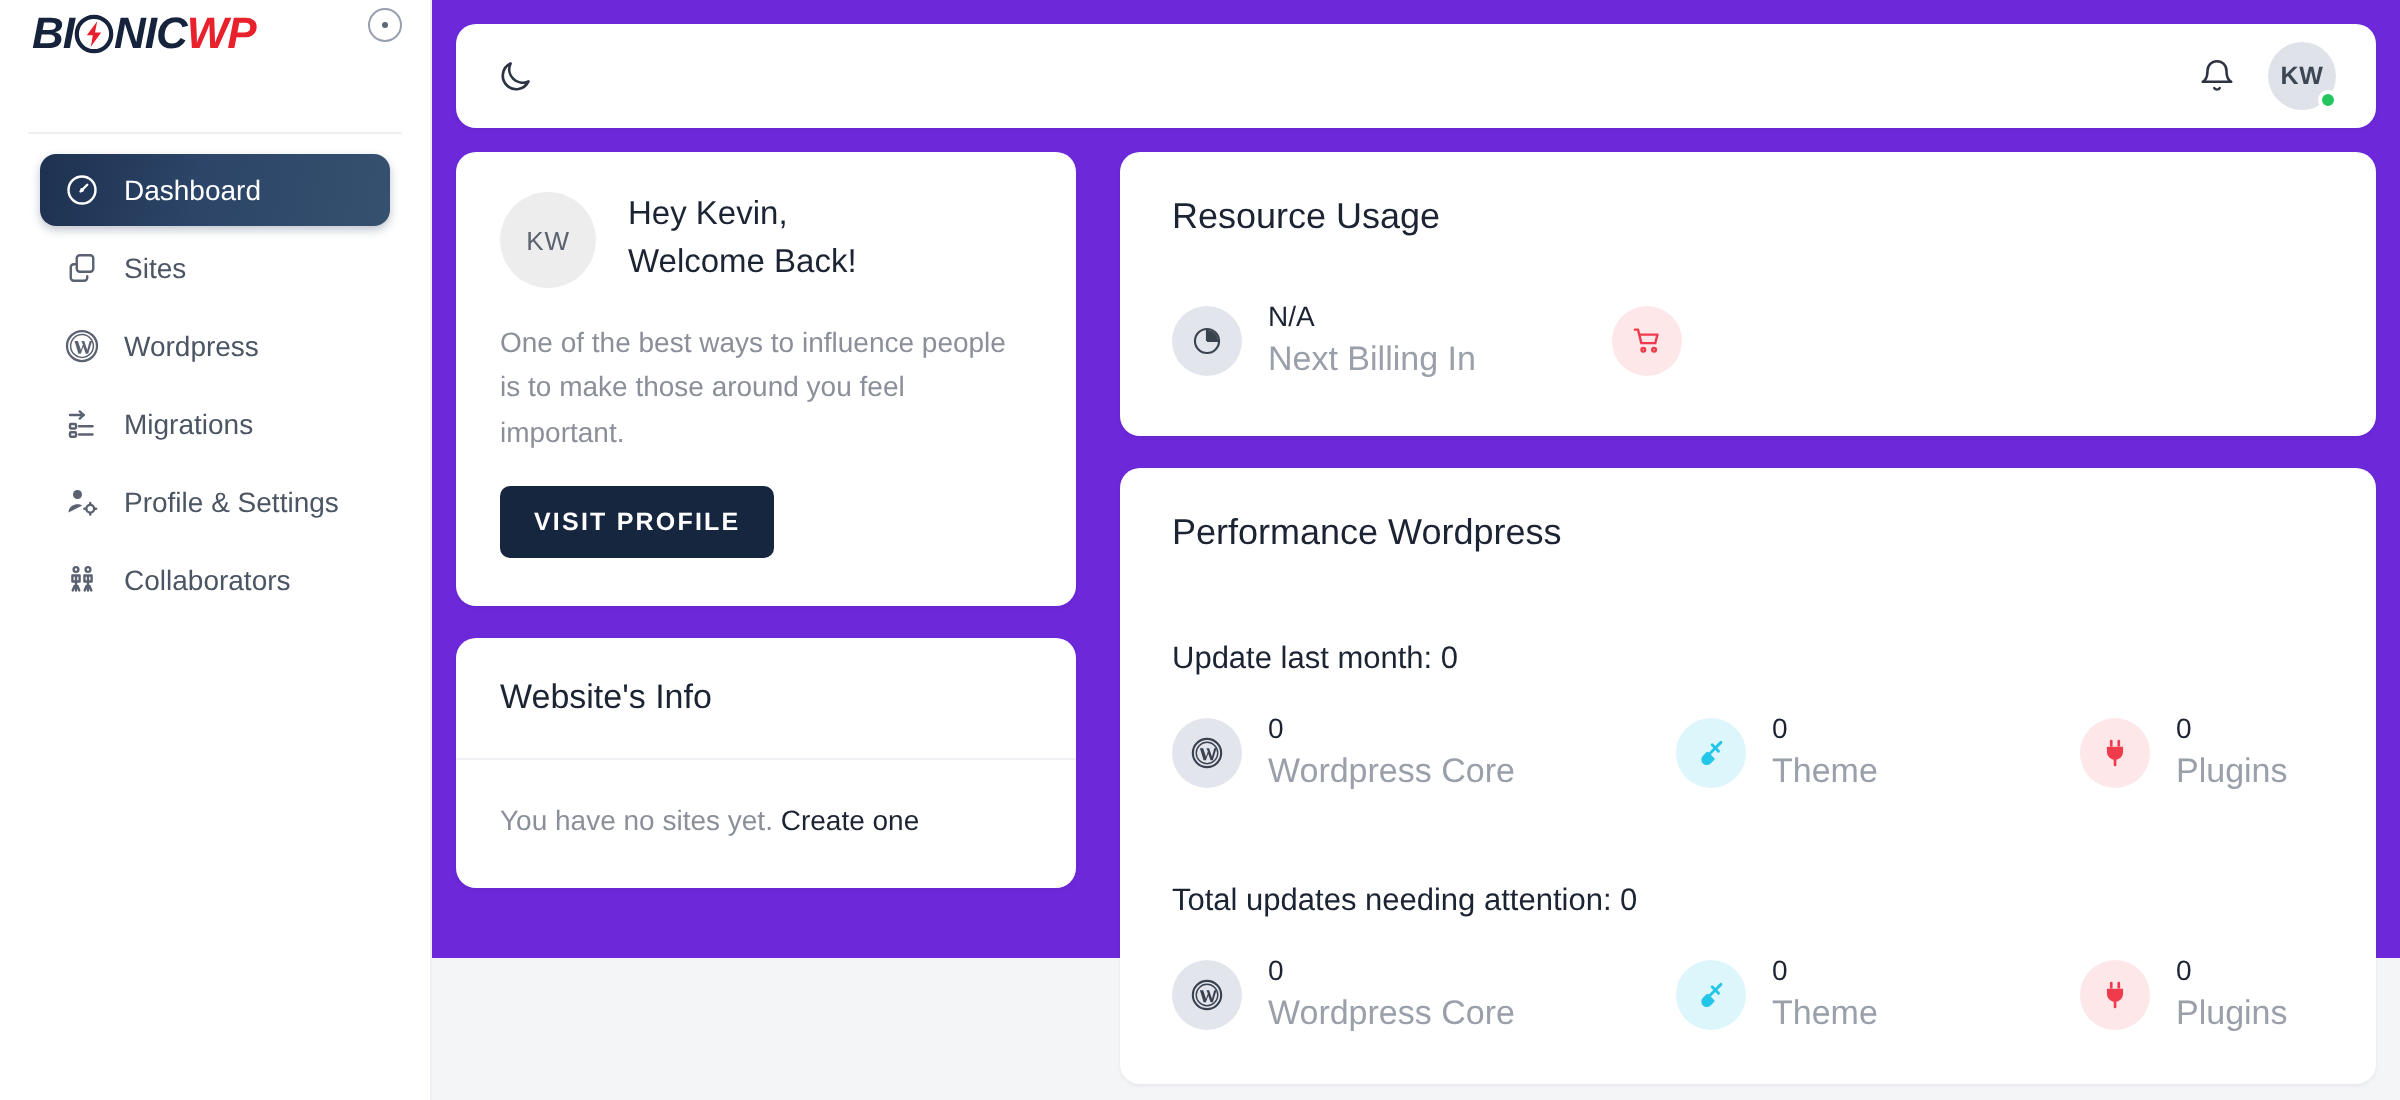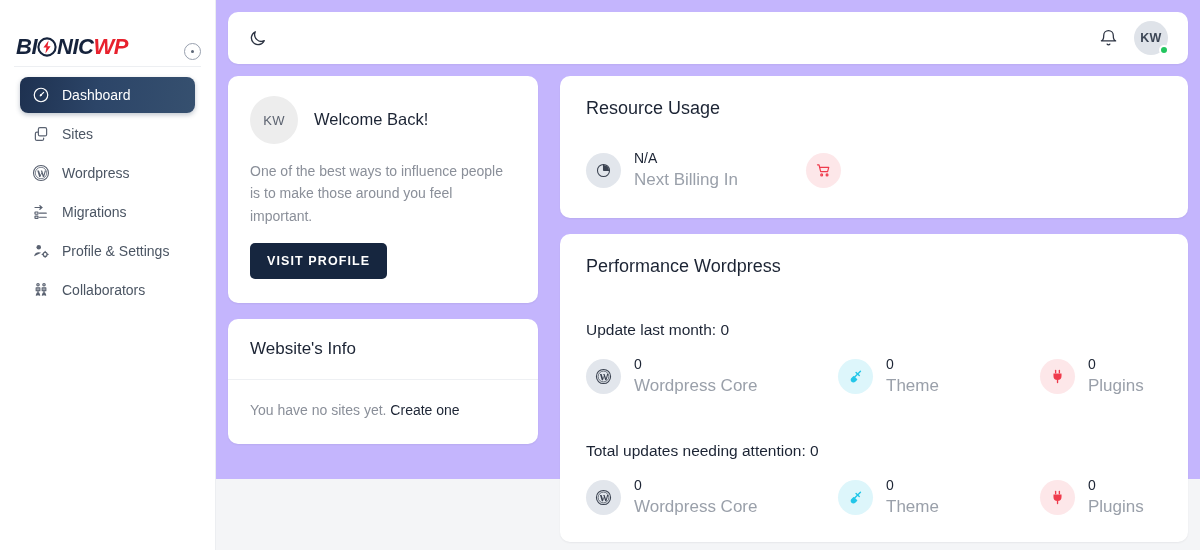--- a/index.html
+++ b/index.html
@@ -13,21 +13,21 @@
 
   
   .sidebar {
     width: 216px; min-width: 216px; height: 550px;
     background: #ffffff;
     display: flex; flex-direction: column;
     padding: 0;
     border-right: 1px solid #eceef1;
   }
   .brand-row {
-    height: 56px; display: flex; align-items: flex-end;
+    height: 56px; display: flex; align-items: flex-start;
     padding: 0 14px 0 16px; gap: 8px; margin-top: 4px;
   }
   .logo { display: flex; align-items: center; font-weight: 800; font-size: 22px;
           letter-spacing: -0.5px; font-style: italic; }
   .logo .dark { color: #16233c; }
   .logo .red  { color: #e8212d; }
   .logo .bolt-wrap {
     display: inline-flex; align-items: center; justify-content: center;
     width: 20px; height: 20px; position: relative; margin: 0 0px;
   }
@@ -51,21 +51,21 @@
   .nav-item.active {
     background: linear-gradient(100deg, #1e3150 0%, #2c4568 45%, #36506f 100%);
     color: #ffffff;
     box-shadow: 0 2px 5px rgba(30,49,80,.28);
   }
   .nav-item.active .ic svg { stroke: #ffffff; }
   .nav-label { white-space: nowrap; }
 
   
   .main { flex: 1; height: 479px; display: flex; flex-direction: column;
-          padding: 12px 12px 0 12px; gap: 12px; background: #c4b5fd; }
+          padding: 12px 12px 0 12px; gap: 12px; background: #6d28d9; }
 
   .topbar {
     height: 52px; background: #fff; border-radius: 10px;
     display: flex; align-items: center; padding: 0 20px;
     box-shadow: 0 1px 2px rgba(16,24,40,.05);
     flex: none;
   }
   .topbar .right { margin-left: auto; display: flex; align-items: center; gap: 16px; }
   .avatar-wrap { position: relative; width: 34px; height: 34px; }
   .avatar {
@@ -246,20 +246,21 @@
     </div>
 
     <div class="content">
 
       <div class="col-left">
 
         <div class="card welcome">
           <div class="head">
             <div class="big-avatar">KW</div>
             <div class="greet">
+              <div>Hey Kevin,</div>
               <div>Welcome Back!</div>
             </div>
           </div>
           <div class="quote">One of the best ways to influence people is to make those around you feel important.</div>
           <button class="btn-primary">VISIT PROFILE</button>
         </div>
 
         <div class="card winfo">
           <div class="wtitle">Website's Info</div>
           <div class="wbody">

